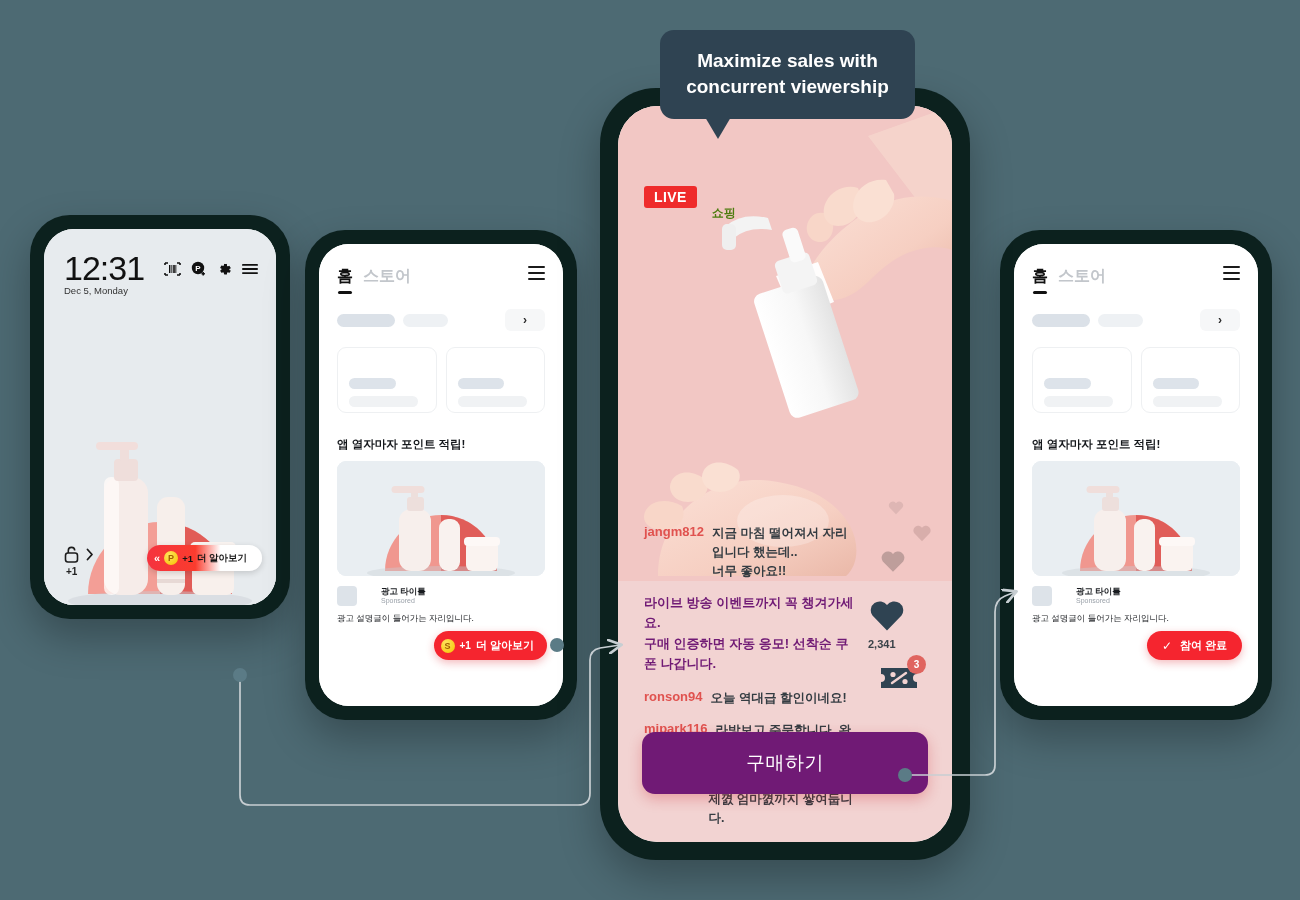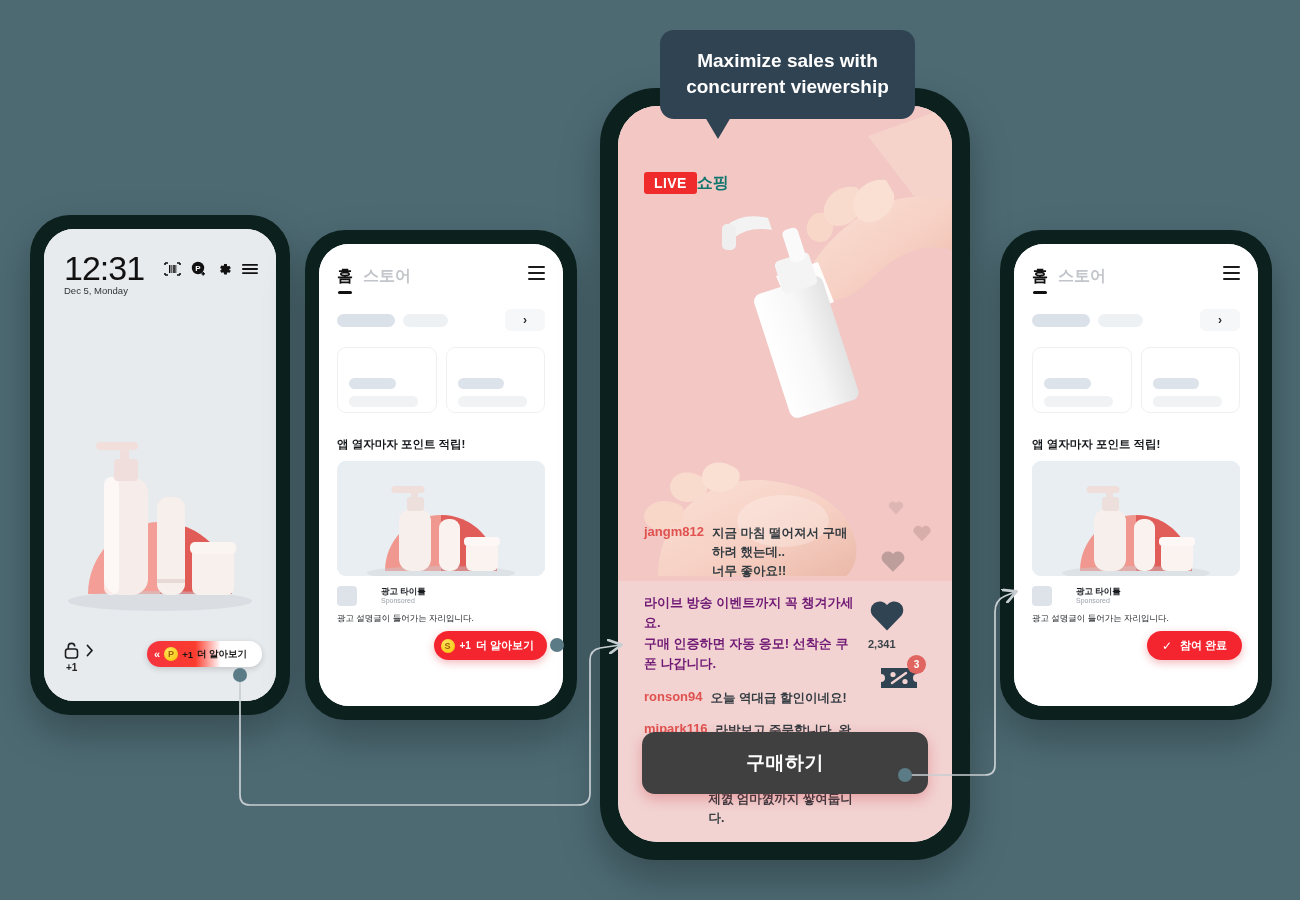--- a/index.html
+++ b/index.html
@@ -19,21 +19,21 @@
     box-shadow: 0 18px 40px rgba(0,0,0,.28);
   }
   .phone.small { border-radius: 40px; }
   .screen {
     position: absolute; inset: 14px;
     background: #fff;
     border-radius: 30px;
     overflow: hidden;
   }
 
-  #phone1 { left: 30px;  top: 215px; width: 260px; height: 500px; }
+  #phone1 { left: 30px;  top: 215px; width: 260px; height: 404px; }
   #phone2 { left: 305px; top: 230px; width: 272px; height: 490px; }
   #phone4 { left: 1000px;top: 230px; width: 272px; height: 490px; }
   #phone3 { left: 600px; top: 88px;  width: 370px; height: 772px;
             border-radius: 56px; background:#0c211e; }
   #phone3 .screen { inset: 18px; border-radius: 40px; }
 
   
   .lock { position:absolute; inset:0; background:#e7ebee; }
   .lock-top { position:absolute; left:20px; top:22px; right:18px; display:flex;
               align-items:flex-start; justify-content:space-between; }
@@ -116,45 +116,45 @@
     display:flex; align-items:center; gap:8px;
     background:#f5252f; border-radius:17px; height:29px; padding:0 15px;
     box-shadow:0 3px 8px rgba(220,30,40,.30);
   }
   .cta-done .check { color:#fff; font-size:12px; font-weight:800; }
   .cta-done .txt { color:#fff; font-size:11px; font-weight:800; white-space:nowrap; }
 
   
   .live { position:absolute; inset:0; background:#f2d3d2; }
   .live-hero { position:absolute; left:0; right:0; top:0; height:475px; overflow:hidden; }
-  .live-badge { position:absolute; left:26px; top:66px; display:flex; align-items:center; gap:0; z-index:4;justify-content:space-between;}
+  .live-badge { position:absolute; left:26px; top:66px; display:flex; align-items:center; gap:15px; z-index:4;justify-content:space-between;}
   .live-tag { background:#ef2b2b; color:#fff; font-size:14px; font-weight:800;
               padding:3px 10px; border-radius:3px; letter-spacing:.4px; }
-  .live-title { font-size:16px; font-weight:800; color:#0f766e; }
+  .live-title { font-size:12px; font-weight:800; color:#4d7c0f;margin-top:33px; }
 
   .chatbox { position:absolute; left:26px; right:95px; top:418px; }
   .cline { display:flex; gap:8px; margin-bottom:13px; }
   .cuser { color:#e0524f; font-size:13px; font-weight:700; white-space:nowrap; flex:0 0 auto;}
   .ctext { color:#343c42; font-size:12.5px; font-weight:600; line-height:1.5; }
   .cnotice { color:#701a75; font-size:13px; font-weight:600; line-height:1.55; margin-bottom:15px;}
 
   .reactions { position:absolute; right:22px; top:436px; width:62px; text-align:left; }
   .heartfloat { position:absolute; }
   .likecount { font-size:11px; color:#3b4349; font-weight:600; margin-top:2px; }
   .coupon { position:relative; width:40px; margin:14px auto 0; }
   .coupon-badge {
     position:absolute; right:-7px; top:-9px; width:19px; height:19px; border-radius:50%;
     background:#e0645f; color:#fff; font-size:10px; font-weight:700;
     display:flex; align-items:center; justify-content:center;
   }
   .buybtn {
     position:absolute; left:24px; right:24px; bottom:48px; height:62px;
-    background:#404040; border-radius:13px; color:#fff;
+    background:#701a75; border-radius:13px; color:#fff;
     display:flex; align-items:center; justify-content:center;
-    font-size:19px; font-weight:700; letter-spacing:.5px;
+    font-size:19px; font-weight:400; letter-spacing:.5px;
     box-shadow:0 5px 14px rgba(200,25,35,.28);
   }
 
   
   .callout {
     position:absolute; left:660px; top:30px; width:255px;
     background:#2f4352; border-radius:14px; padding:18px 26px 20px;
     text-align:center; z-index:30;
   }
   .callout p { color:#fff; font-size:19px; font-weight:800; line-height:1.35; }
@@ -442,21 +442,21 @@
         </div>
 
         <div class="live-badge">
           <span class="live-tag">LIVE</span>
           <span class="live-title">쇼핑</span>
         </div>
 
         <div class="chatbox">
           <div class="cline">
             <span class="cuser">jangm812</span>
-            <span class="ctext" style="white-space:pre-line">지금 마침 떨어져서 구매하려 했는데..
+            <span class="ctext" style="white-space:pre-line">지금 마침 떨어져서 자리입니다 했는데..
 너무 좋아요!!</span>
           </div>
           <div class="cnotice" style="white-space:pre-line">라이브 방송 이벤트까지 꼭 챙겨가세요.
 구매 인증하면 자동 응모! 선착순 쿠폰 나갑니다.</div>
           <div class="cline">
             <span class="cuser">ronson94</span>
             <span class="ctext">오늘 역대급 할인이네요!</span>
           </div>
           <div class="cline">
             <span class="cuser">mjpark116</span>

